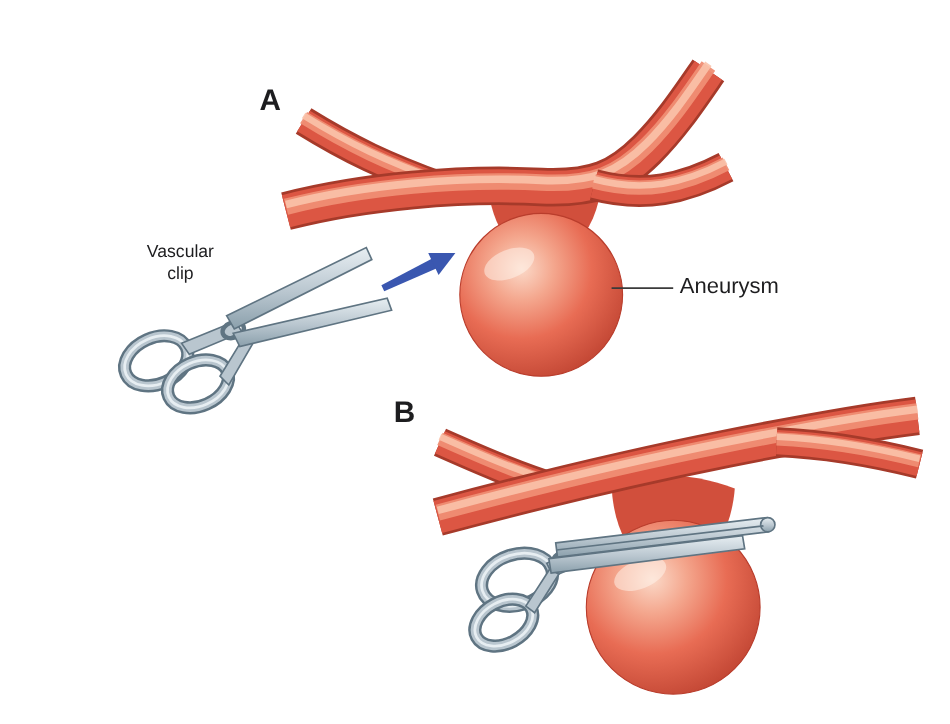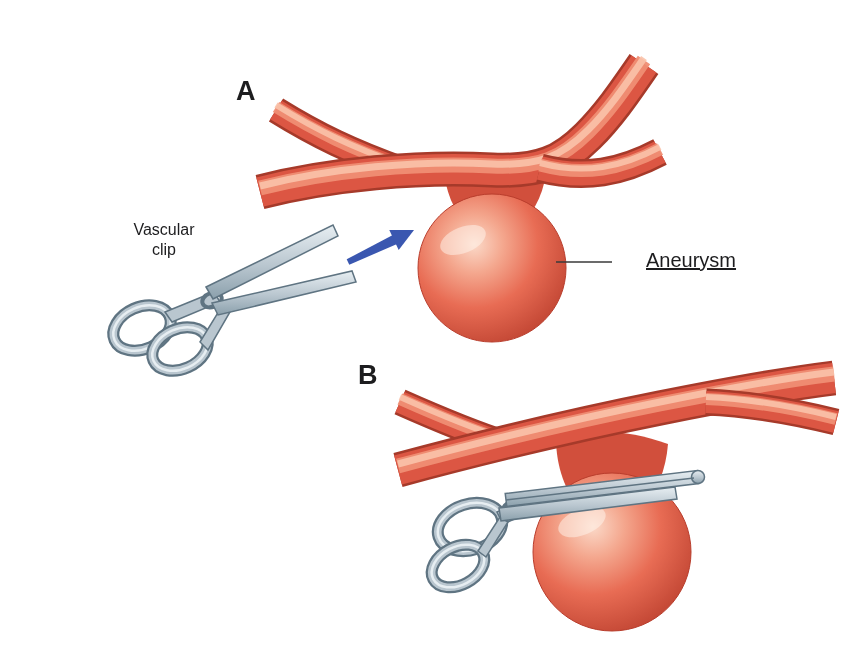--- a/index.html
+++ b/index.html
@@ -7,21 +7,21 @@
     position:relative;width:864px;height:658px;overflow:hidden;
     background:var(--background,#fff);
     font-family:"Liberation Sans","DejaVu Sans",sans-serif;
   }
   .stage svg{position:absolute;left:0;top:0;}
   .label{position:absolute;color:var(--text,#1d1d1f);}
   .panel-letter{font-weight:700;font-size:27px;}
   #label-a{left:236px;top:76px;}
   #label-b{left:358px;top:360px;}
   #label-clip{left:106px;top:220px;width:116px;text-align:center;font-size:16px;line-height:1.28;white-space:pre-line;}
-  #label-aneurysm{left:646px;top:249px;font-size:20px;text-decoration:underline;}
+  #label-aneurysm{left:618px;top:249px;font-size:20px;}
 
   
   use{fill:none;stroke-linecap:butt;}
   .v-outline{stroke:var(--vessel-outline);}
   .v-body{stroke:var(--vessel-body);}
   .v-hi{stroke:var(--vessel-highlight);opacity:.95;}
   .v-core{stroke:var(--vessel-core-highlight);opacity:.9;}
 
   .neck{fill:var(--aneurysm-neck);}
   .sphere{stroke:var(--aneurysm-edge);stroke-width:1;}

